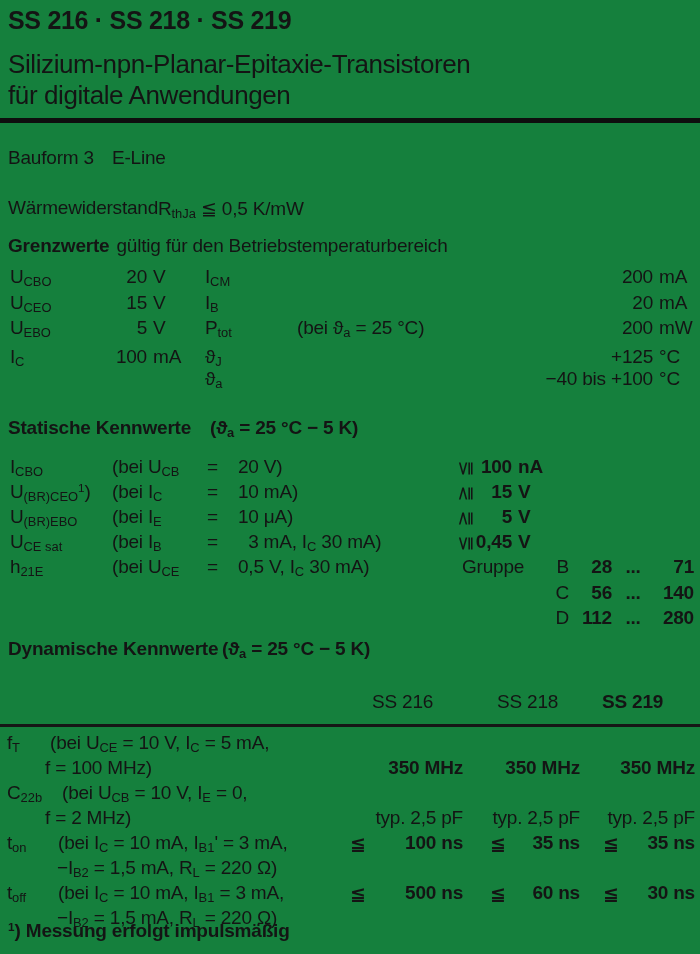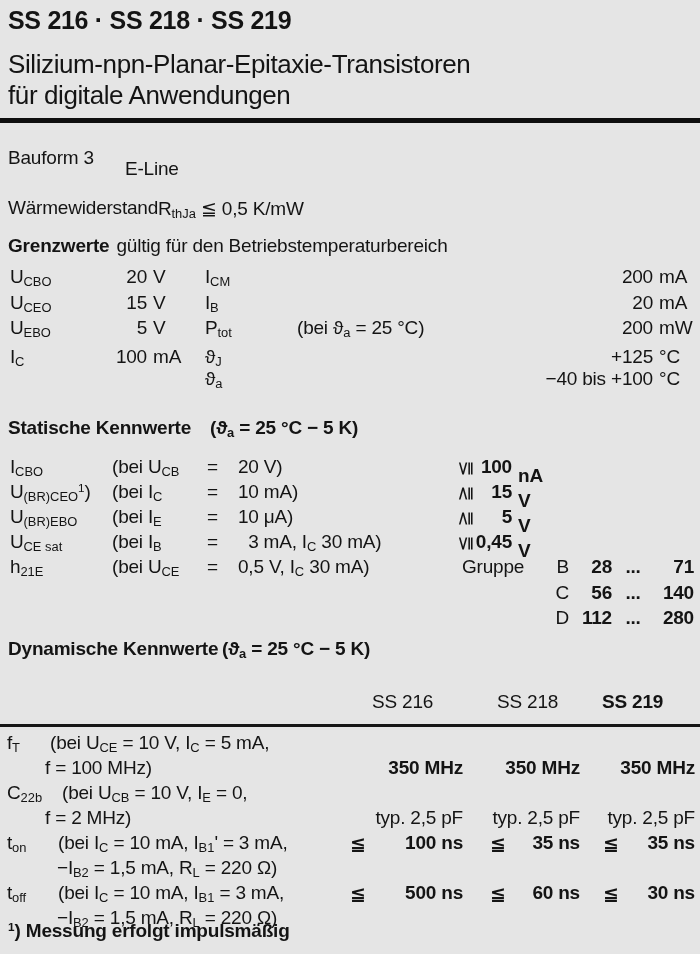--- a/index.html
+++ b/index.html
@@ -1,35 +1,35 @@
 <!DOCTYPE html>
 <html><head>
 <meta charset="utf-8">
 <style>
   html,body{margin:0;padding:0;}
   .page{
     position:relative;
     width:700px;height:954px;
-    background:#e5e5e5;
+    background:#15803d;
     color:#141414;
     font-family:"Liberation Sans","DejaVu Sans",sans-serif;
     font-size:19px;
     letter-spacing:-0.2px;
     overflow:hidden;
   }
   .abs{position:absolute;}
   sub{font-size:0.68em;vertical-align:-0.22em;letter-spacing:0;}
   sup{font-size:0.62em;vertical-align:0.5em;letter-spacing:0;}
   .doc-title{top:6px;left:8px;font-size:25px;font-weight:700;letter-spacing:-0.3px;}
   .doc-subtitle{top:49px;left:8px;font-size:26px;font-weight:400;line-height:31px;letter-spacing:-0.4px;}
   .rule1{top:118px;left:0;width:700px;height:5px;background:#0e0e0e;}
   .rule2{top:724px;left:0;width:700px;height:3px;background:#161616;}
   .bauform{top:147px;left:0;width:700px;height:25px;}
   .bauform-label{left:8px;}
-  .bauform-value{left:125px;margin-top:11px;}
+  .bauform-value{left:112px;}
   .waerme{top:197px;left:0;width:619px;height:26px;}
   .waerme-label{left:8px;}
   .waerme-formula{left:158px;}
   .grenz-heading{top:235px;left:8px;}
   .bold{font-weight:700;}
   .h-rest{margin-left:7px;font-weight:400;}
   .grenz-table{top:266px;left:0;width:700px;height:130px;}
   .g-row{position:absolute;left:0;width:700px;height:25px;}
   .g-sym1{left:10px;}
   .g-num1{left:60px;width:87px;text-align:right;}
@@ -42,21 +42,21 @@
   .stat-heading-main{left:8px;font-weight:700;}
   .stat-cond{left:210px;font-weight:700;}
   .stat-table{top:456px;left:0;width:700px;height:180px;}
   .s-row{position:absolute;left:0;width:700px;height:25px;}
   .s-sym{left:10px;}
   .s-cond1{left:112px;}
   .s-eq{left:207px;}
   .s-cond2{left:238px;white-space:pre;}
   .s-rel{left:453px;top:1px;width:22px;text-align:center;display:inline-block;transform:rotate(-90deg);}
   .s-num{left:470px;width:42px;text-align:right;font-weight:700;}
-  .s-unit{left:518px;font-weight:700;margin-top:9px;}
+  .s-unit{left:518px;font-weight:700;}
   .s-grp-label{left:462px;}
   .s-grp-letter{left:545px;width:24px;text-align:right;}
   .s-grp-range{left:570px;width:124px;display:flex;}
   .s-grp-from{width:42px;text-align:right;font-weight:700;}
   .s-grp-dots{flex:1;text-align:center;font-weight:700;}
   .s-grp-to{width:40px;text-align:right;font-weight:700;}
   .dyn-heading{top:638px;left:0;width:700px;height:26px;}
   .dyn-heading-main{left:8px;font-weight:700;}
   .dyn-cond{left:222px;font-weight:700;}
   .dyn-cols{top:691px;left:0;width:700px;height:24px;}

